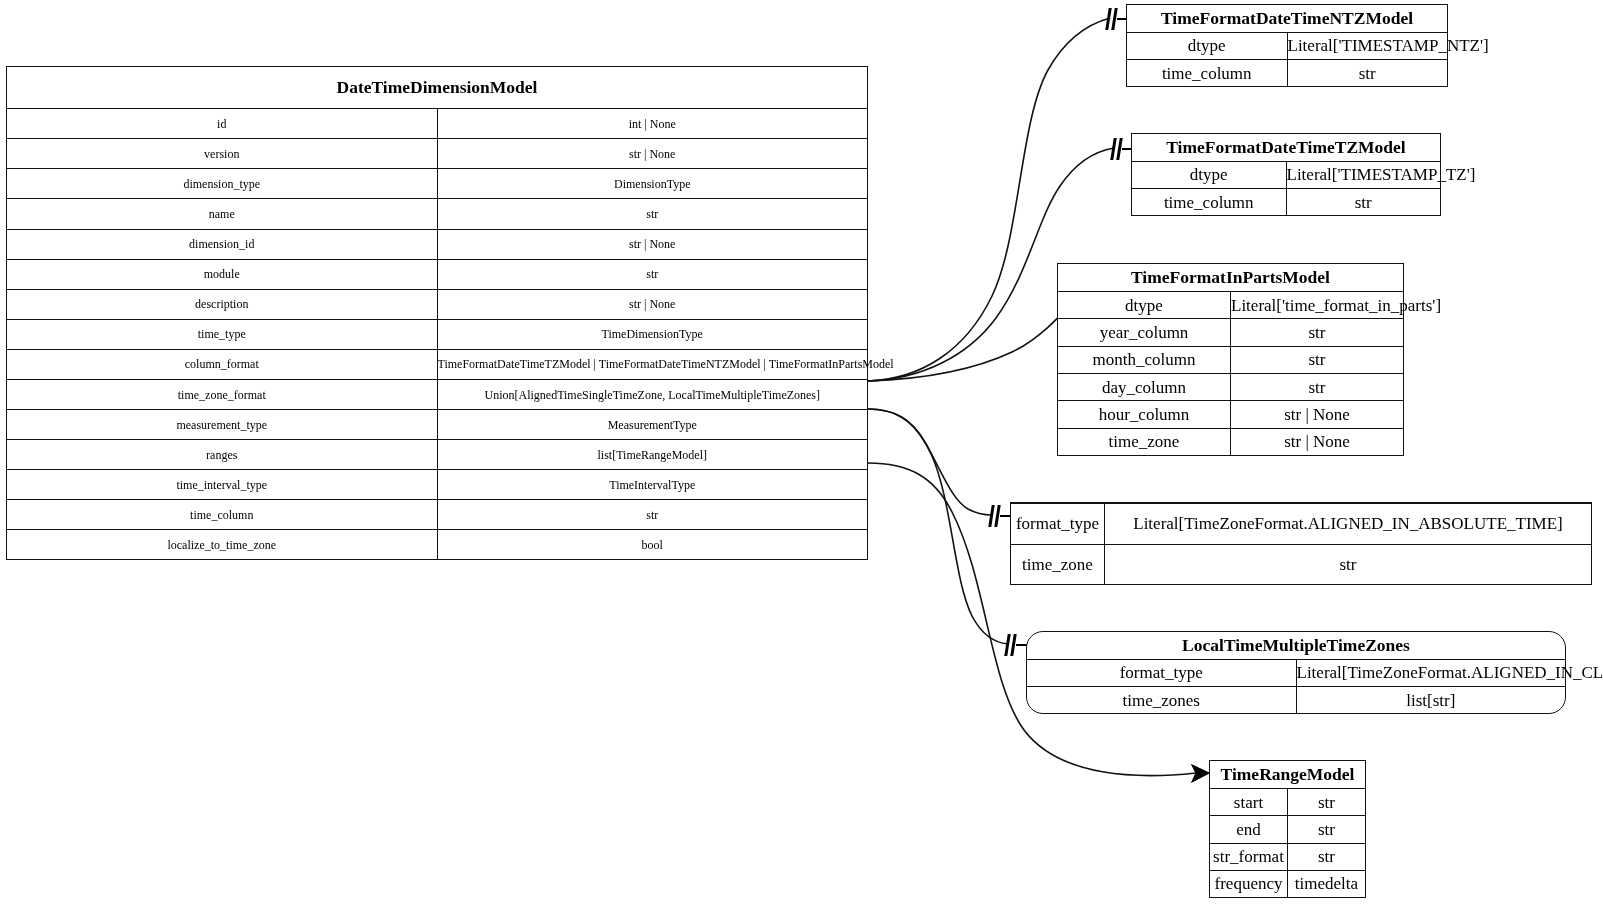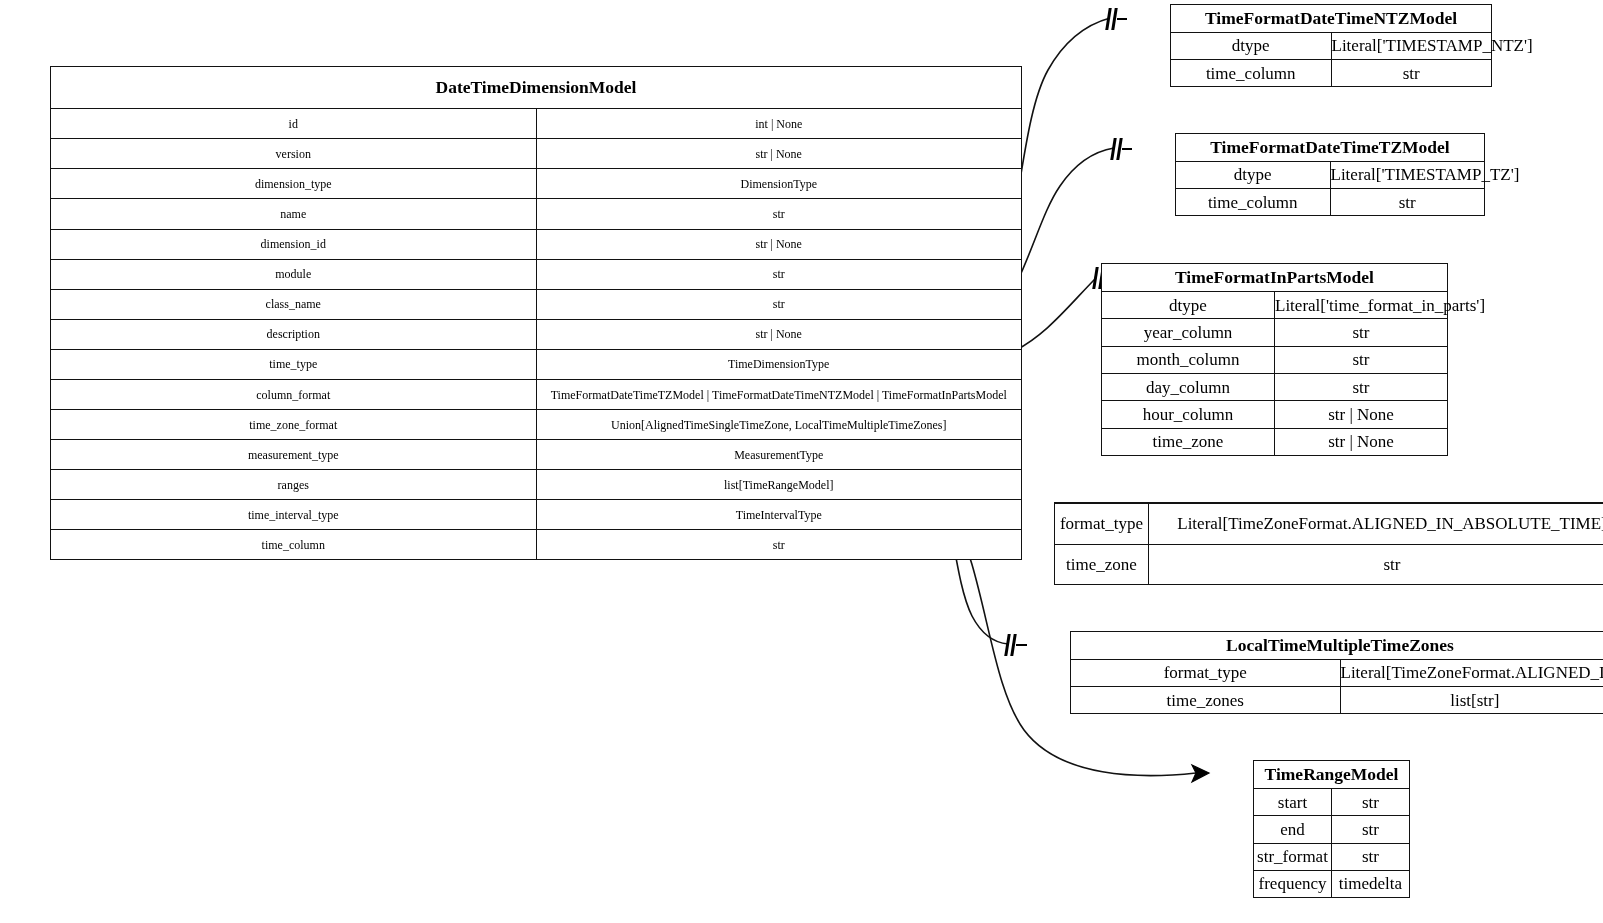--- a/index.html
+++ b/index.html
@@ -23,21 +23,20 @@
     width: 1603px;
     height: 923px;
     pointer-events: none;
   }
   .entity {
     position: absolute;
     box-sizing: border-box;
     border: 1px solid #121212;
     background: #ffffff;
     border-collapse: collapse;
-    margin-left: 44px;
   }
   .entity table {
     border-collapse: collapse;
     width: 100%;
     height: 100%;
     table-layout: fixed;
   }
   .entity td, .entity th {
     border: 1px solid #121212;
     padding: 0;
@@ -63,37 +62,37 @@
     border-left: none;
   }
   .entity > table > tbody > tr > td:last-child,
   .entity > table > tbody > tr > th {
     border-right: none;
   }
   .entity > table > tbody > tr:last-child > td {
     border-bottom: none;
   }
   
-  #ent-main { left: 6px; top: 66px; width: 972px; height: 494px; }
+  #ent-main { left: 6px; top: 66px; width: 862px; height: 494px; }
   #ent-main td { font-size: 12px; }
   #ent-main .c-field { width: 170px; }
 
   #ent-ntz { left: 1126px; top: 4px; width: 322px; height: 83px; }
   #ent-ntz .c-field { width: 102px; }
 
   #ent-tz { left: 1131px; top: 133px; width: 310px; height: 83px; }
   #ent-tz .c-field { width: 104px; }
 
   #ent-parts { left: 1057px; top: 263px; width: 347px; height: 193px; }
   #ent-parts .c-field { width: 119px; }
 
   #ent-aligned { left: 1010px; top: 502px; width: 582px; height: 83px; }
   #ent-aligned .c-field { width: 93px; }
 
-  #ent-local { left: 1026px; top: 631px; width: 540px; height: 83px; }
+  #ent-local { left: 1026px; top: 631px; width: 540px; height: 83px; border-radius: 17px; }
   #ent-local .c-field { width: 97px; }
 
   #ent-range { left: 1209px; top: 760px; width: 157px; height: 138px; font-family: Liberation Serif, serif; }
   #ent-range .c-field { width: 79px; }
 
   .conn {
     position: absolute;
     pointer-events: none;
   }
   .conn-one {
@@ -194,24 +193,20 @@
           </tr>
         <tr>
             <td class="c-field">dimension_id</td>
             <td>str | None</td>
           </tr>
         <tr>
             <td class="c-field">module</td>
             <td>str</td>
           </tr>
         <tr>
-            <td class="c-field">class_name</td>
-            <td>str</td>
-          </tr>
-        <tr>
             <td class="c-field">description</td>
             <td>str | None</td>
           </tr>
         <tr>
             <td class="c-field">time_type</td>
             <td>TimeDimensionType</td>
           </tr>
         <tr>
             <td class="c-field">column_format</td>
             <td>TimeFormatDateTimeTZModel | TimeFormatDateTimeNTZModel | TimeFormatInPartsModel</td>
@@ -229,20 +224,24 @@
             <td>list[TimeRangeModel]</td>
           </tr>
         <tr>
             <td class="c-field">time_interval_type</td>
             <td>TimeIntervalType</td>
           </tr>
         <tr>
             <td class="c-field">time_column</td>
             <td>str</td>
           </tr>
+        <tr>
+            <td class="c-field">localize_to_time_zone</td>
+            <td>bool</td>
+          </tr>
       </tbody>
     </table>
   </div>
 
   <div class="entity" id="ent-ntz">
     <table>
       <tbody>
         <tr class="ent-title-row">
           <th colspan="2">TimeFormatDateTimeNTZModel</th>
         </tr>

